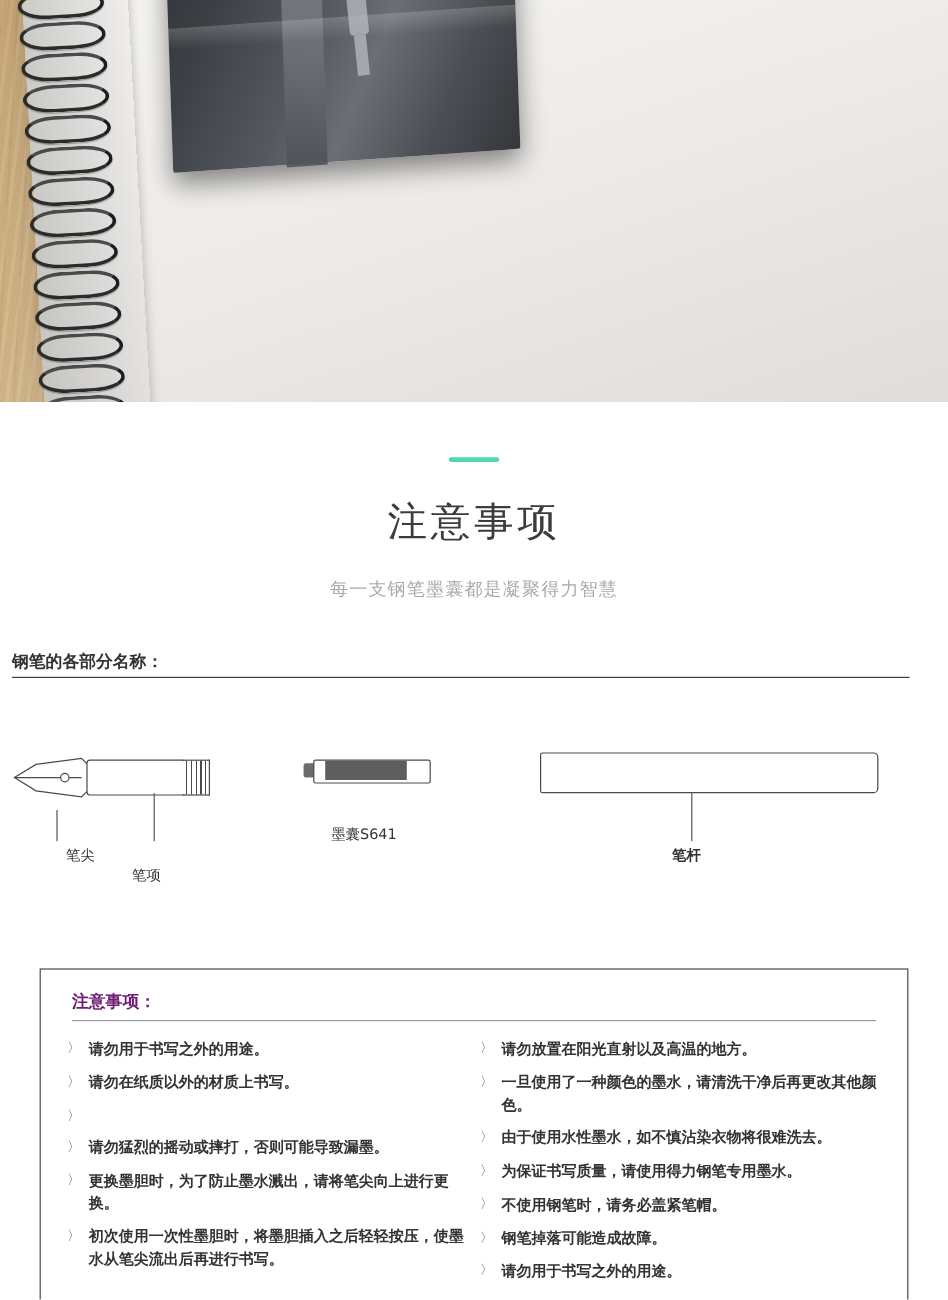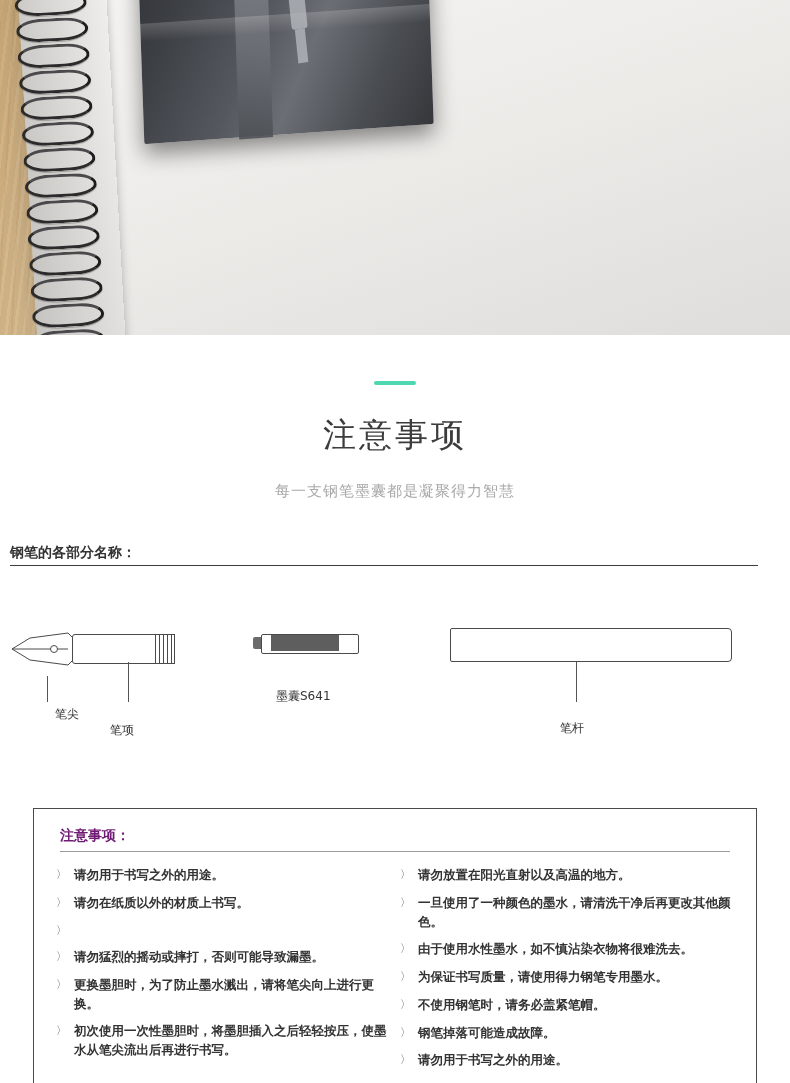--- a/index.html
+++ b/index.html
@@ -396,21 +396,21 @@
 
     <div class="cart-wrap">
       <div class="cart-tip"></div>
       <div class="cart-body"></div>
       <div class="cart-ink"></div>
     </div>
     <div class="dg-label" style="left:276px; top:112px;">墨囊S641</div>
 
     <div class="barrel"></div>
     <div class="leader" style="left:576px; top:86px; height:40px;"></div>
-    <div class="dg-label" style="left:560px; top:144px;">笔杆</div>
+    <div class="dg-label" style="left:560px; top:130px;font-weight:bold;">笔杆</div>
   </div>
 
   <div class="notes-box">
     <div class="notes-title">注意事项：</div>
     <div class="notes-rule"></div>
     <div class="notes-cols">
       <div class="notes-col">
         <div class="note-item">
             <span class="note-chev">〉</span>
             <span class="note-text">请勿用于书写之外的用途。</span>

